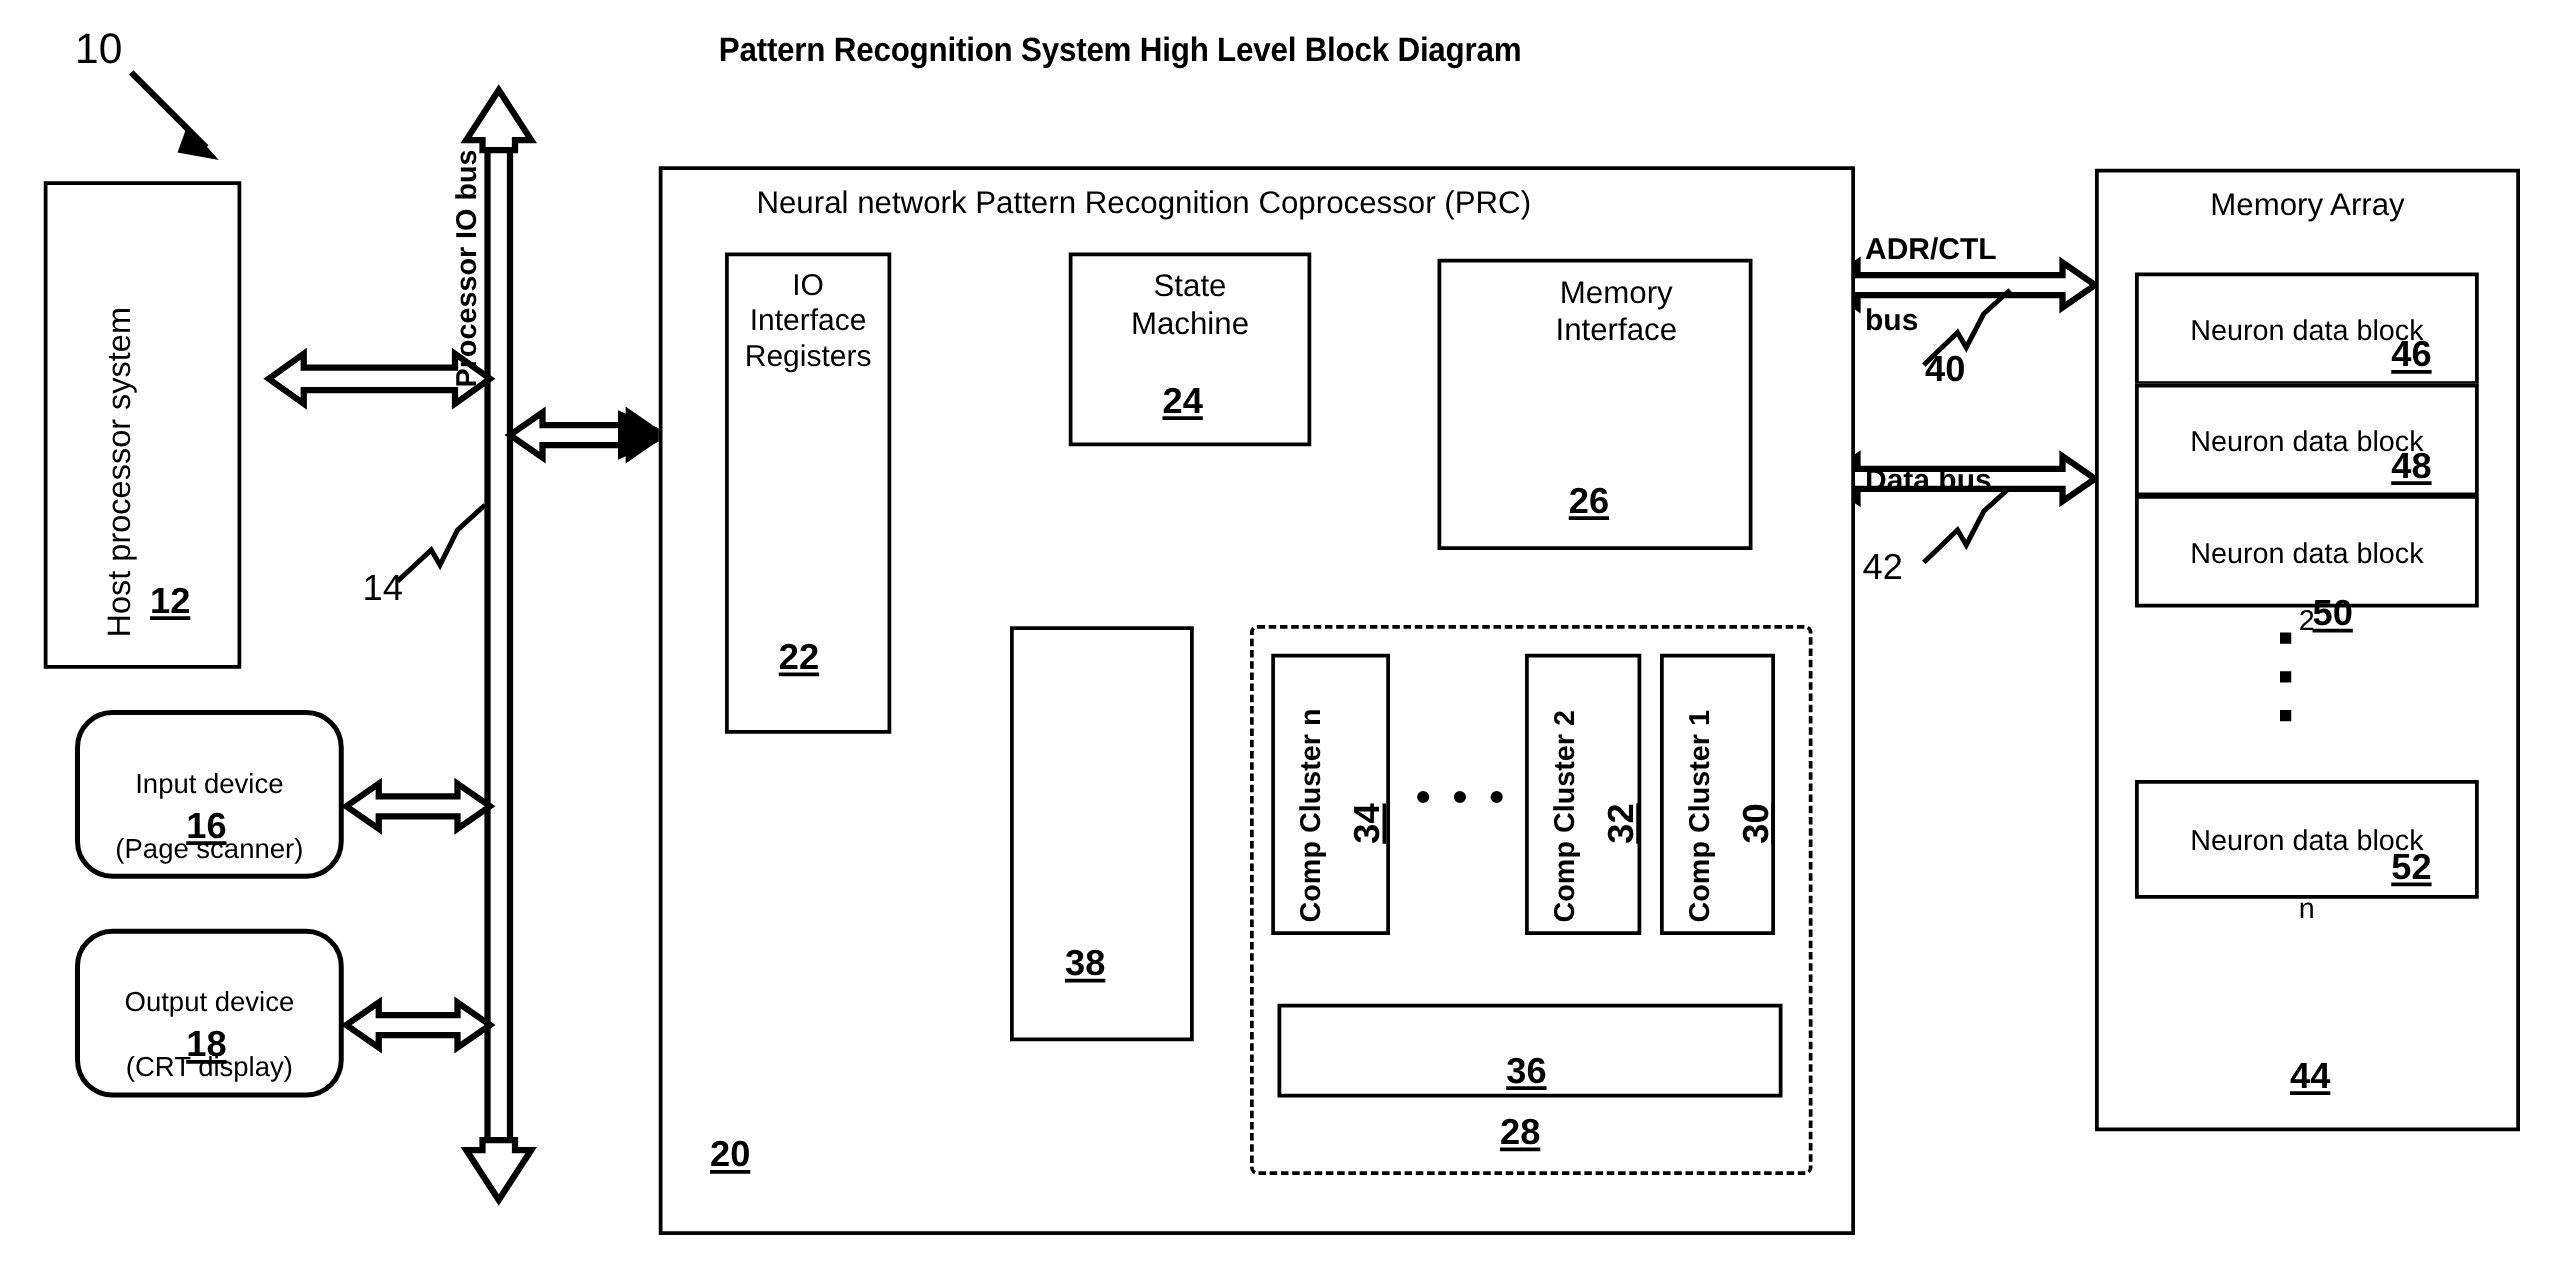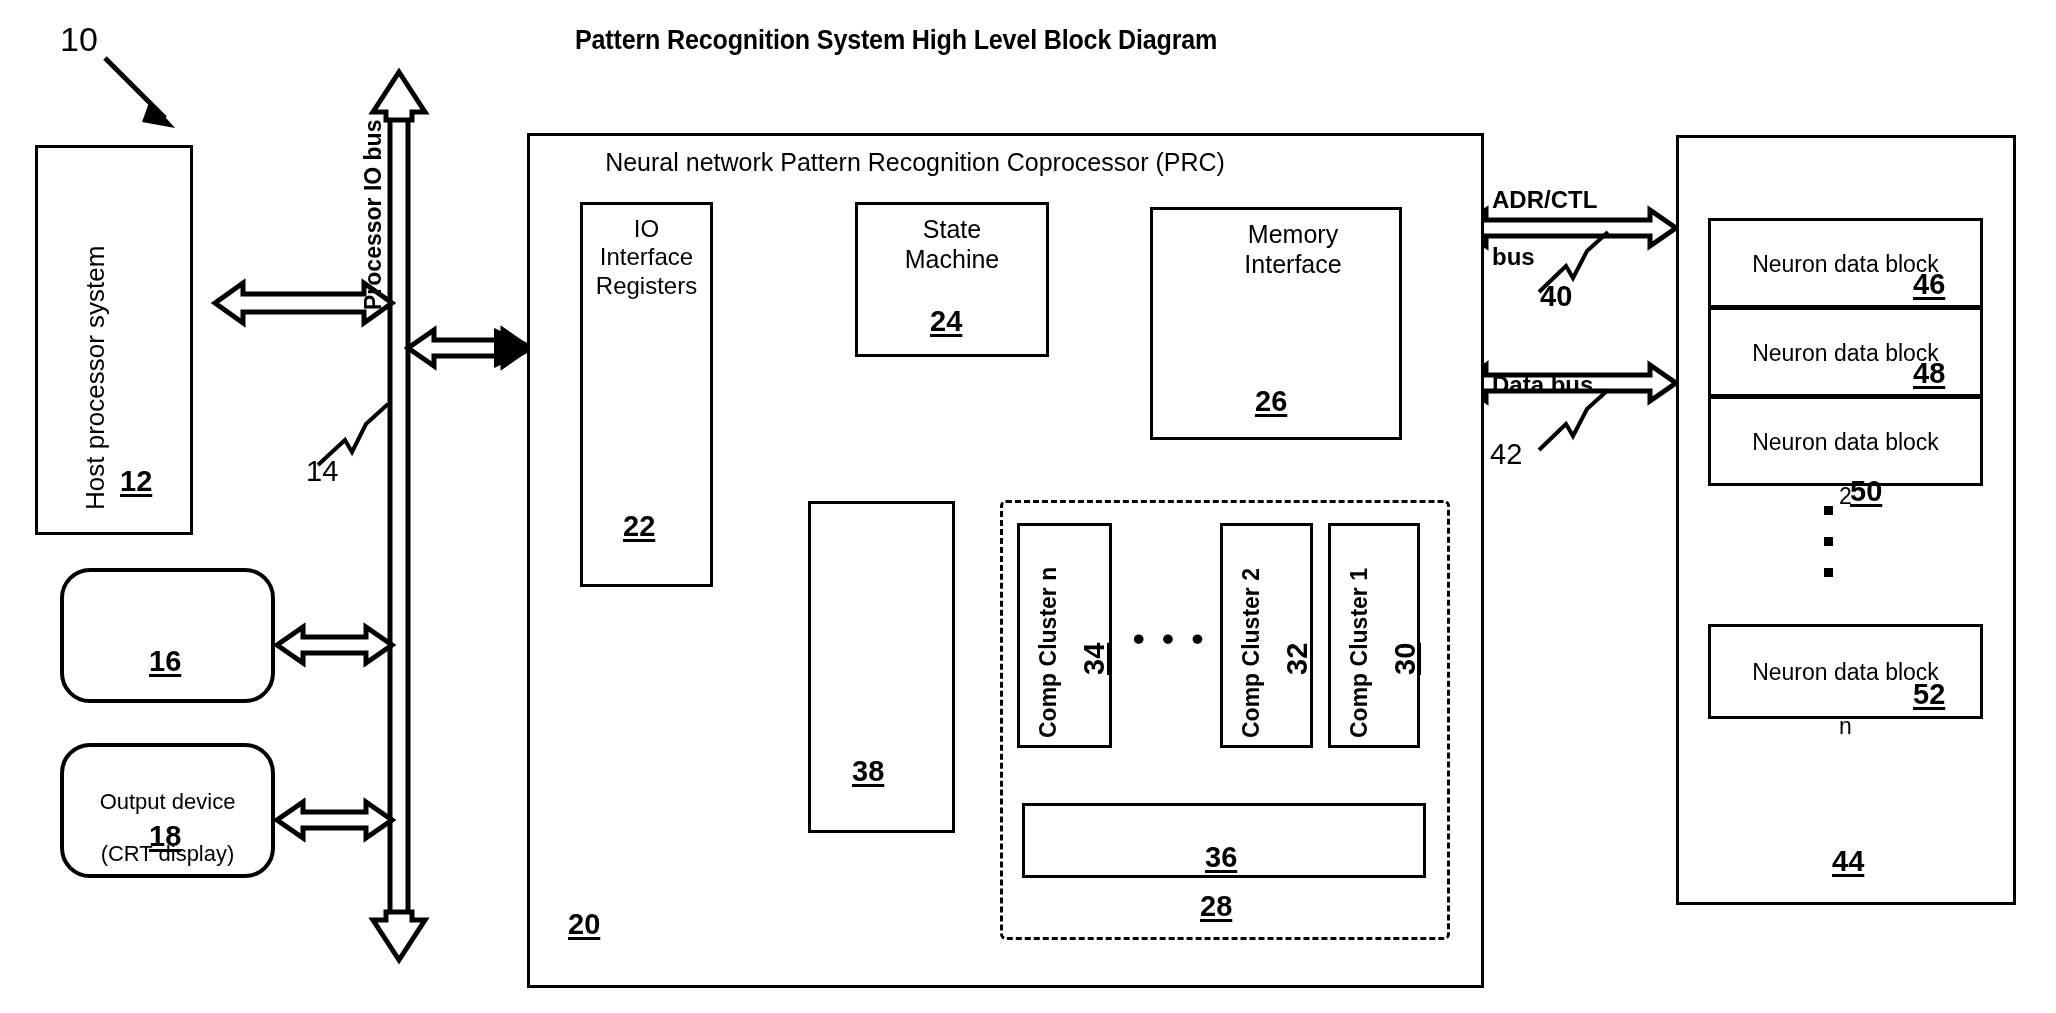--- a/index.html
+++ b/index.html
@@ -120,31 +120,35 @@
 
   <div class="ttl" style="left:575px;top:25px;">Pattern Recognition System High Level Block Diagram</div>
 
   <div class="numplain" style="left:60px;top:20px;font-size:34px;text-decoration:none;font-weight:normal;">10</div>
 
   <div class="bx" style="left:35px;top:145px;width:158px;height:390px;"></div>
   <div class="vtext f26" style="left:80px;top:510px;">Host processor system</div>
   <div class="num" style="left:120px;top:465px;">12</div>
 
   <div class="rr" style="left:60px;top:568px;width:215px;height:135px;"></div>
+  <div class="lbl f22" style="left:60px;top:588px;width:215px;">
+    <span>Input device</span><br>
+    <span>(Page scanner)</span>
+  </div>
   <div class="num" style="left:149px;top:645px;">16</div>
 
   <div class="rr" style="left:60px;top:743px;width:215px;height:135px;"></div>
   <div class="lbl f22" style="left:60px;top:763px;width:215px;">
     <span>Output device</span><br>
     <span>(CRT display)</span>
   </div>
   <div class="num" style="left:149px;top:820px;">18</div>
 
   <div class="vtext f23" style="left:360px;top:310px;font-weight:bold;">Processor IO bus</div>
-  <div class="numplain" style="left:290px;top:455px;text-decoration:none;font-weight:normal;margin-left:16px;">14</div>
+  <div class="numplain" style="left:290px;top:455px;text-decoration:none;font-weight:normal;">14</div>
 
   <div class="bx" style="left:527px;top:133px;width:957px;height:855px;"></div>
   <div class="lbl f25" style="left:527px;top:148px;width:776px;">Neural network Pattern Recognition Coprocessor (PRC)</div>
   <div class="num" style="left:568px;top:908px;">20</div>
 
   <div class="bx" style="left:580px;top:202px;width:133px;height:385px;"></div>
   <div class="lbl f24" style="left:580px;top:215px;width:133px;">IO
 Interface
 Registers</div>
   <div class="num" style="left:623px;top:510px;">22</div>
@@ -187,20 +191,21 @@
     <span>bus</span>
   </div>
   <div class="numplain" style="left:1540px;top:280px;text-decoration:none;font-weight:bold;">40</div>
 
   <div class="lbl f24" style="left:1492px;top:343px;width:190px;text-align:left;font-weight:bold;">
     <span>Data bus</span>
   </div>
   <div class="numplain" style="left:1490px;top:438px;text-decoration:none;font-weight:normal;">42</div>
 
   <div class="bx" style="left:1676px;top:135px;width:340px;height:770px;"></div>
+  <div class="lbl f25" style="left:1676px;top:150px;width:340px;">Memory Array</div>
   <div class="num" style="left:1832px;top:845px;">44</div>
 
   <div class="bx" style="left:1708px;top:218px;width:275px;height:90px;"></div>
   <div class="lbl f23" style="left:1708px;top:224px;width:275px;">
     <span>Neuron data block</span><br>
     <span>0</span>
   </div>
   <div class="num" style="left:1913px;top:268px;">46</div>
 
   <div class="bx" style="left:1708px;top:307px;width:275px;height:90px;"></div>

